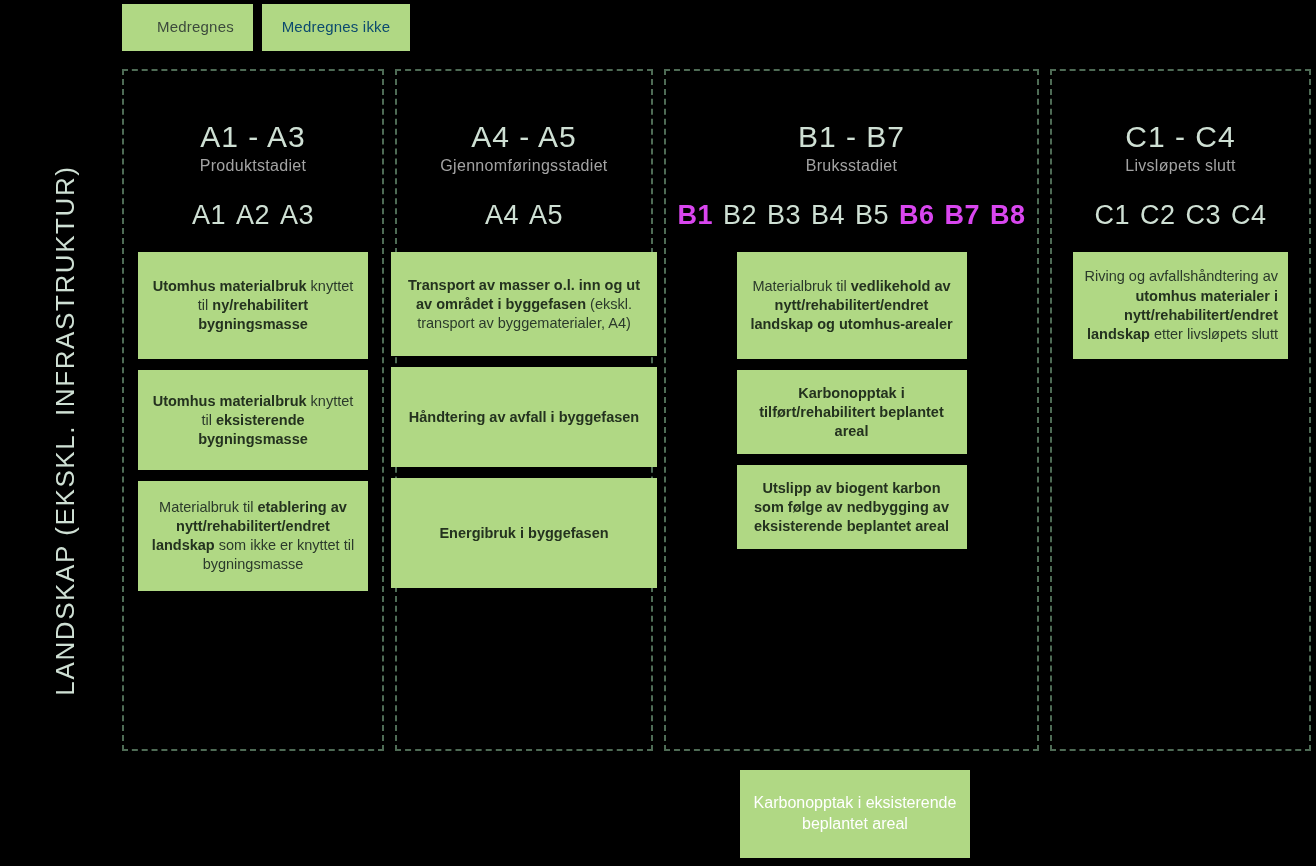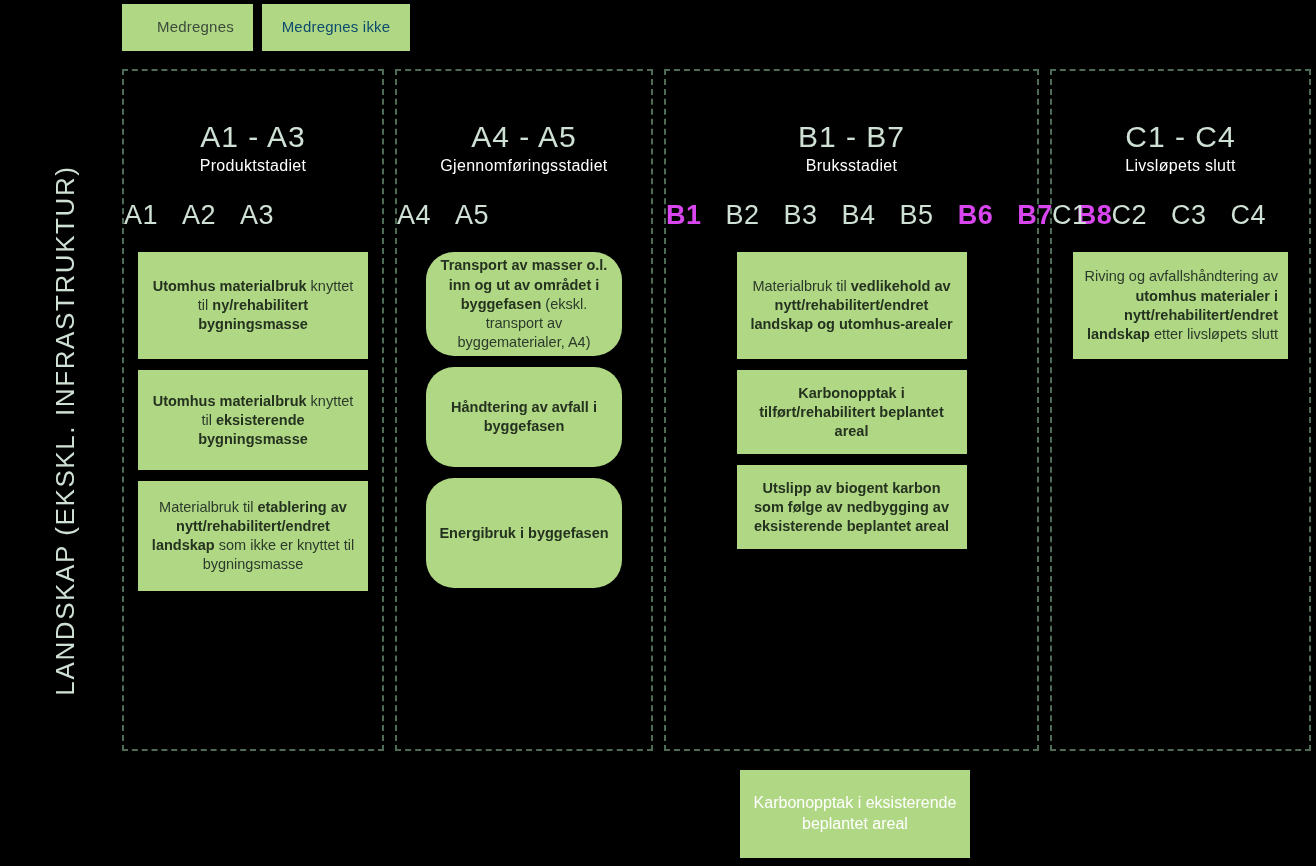--- a/index.html
+++ b/index.html
@@ -71,33 +71,34 @@
     text-align: center;
     padding-top: 50px;
   }
   .stage-range {
     color: #cfe0d4;
     font-size: 30px;
     letter-spacing: 1px;
     line-height: 1.05;
   }
   .stage-name {
-    color: #ffffff;
+    color: #a3a3a3;
     font-size: 16px;
     letter-spacing: .3px;
     margin-top: 4px;
   }
   .stage-modules {
     margin-top: 26px;
     font-size: 27px;
     line-height: 1.1;
     letter-spacing: .5px;
     font-weight: bold;
     display: flex;
-    gap: 24px;
+    justify-content: center;
+    gap: 10px;
   }
   .module.included  { color: #cfe0d4; font-weight: normal; }
   .module.excluded  { color: #d946ef; font-weight: bold; }
 
   
   .box-stack {
     margin-top: 22px;
     display: flex;
     flex-direction: column;
     align-items: center;
@@ -111,21 +112,21 @@
     line-height: 1.32;
     display: flex;
     align-items: center;
     justify-content: center;
     padding: 8px 10px;
   }
   .item-box b { font-weight: bold; color: #24321f; }
 
   
   #col-a1a3 .item-box { width: 230px; }
-  #col-a4a5 .item-box { width: 196px; border-radius: 28px; }
+  #col-a4a5 .item-box { width: 266px; }
   #col-b1b7 .item-box { width: 230px; }
   #col-c1c4 .item-box { width: 215px; text-align: right; }
 
   .h-107 { height: 107px; }
   .h-100 { height: 100px; }
   .h-104 { height: 104px; }
   .h-84  { height: 84px;  }
   .h-110 { height: 110px; }
 
   

